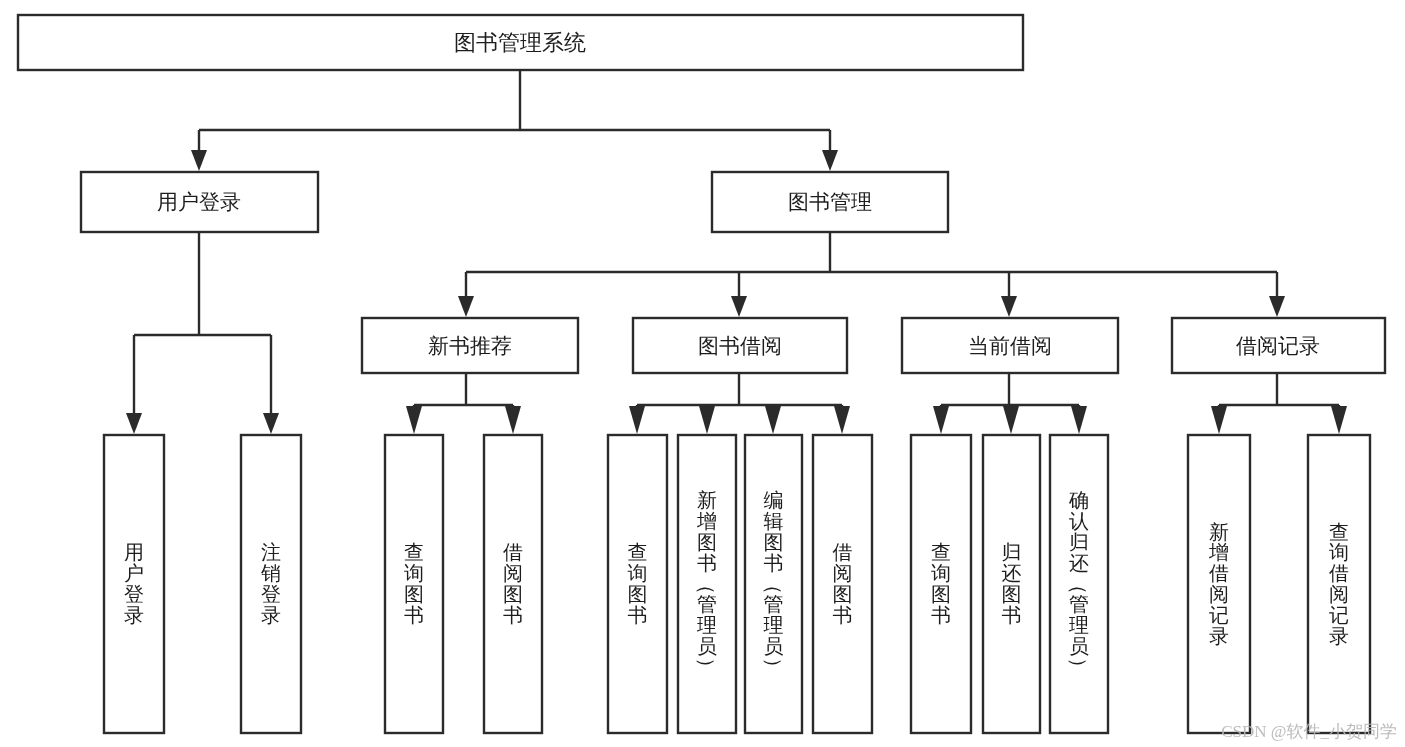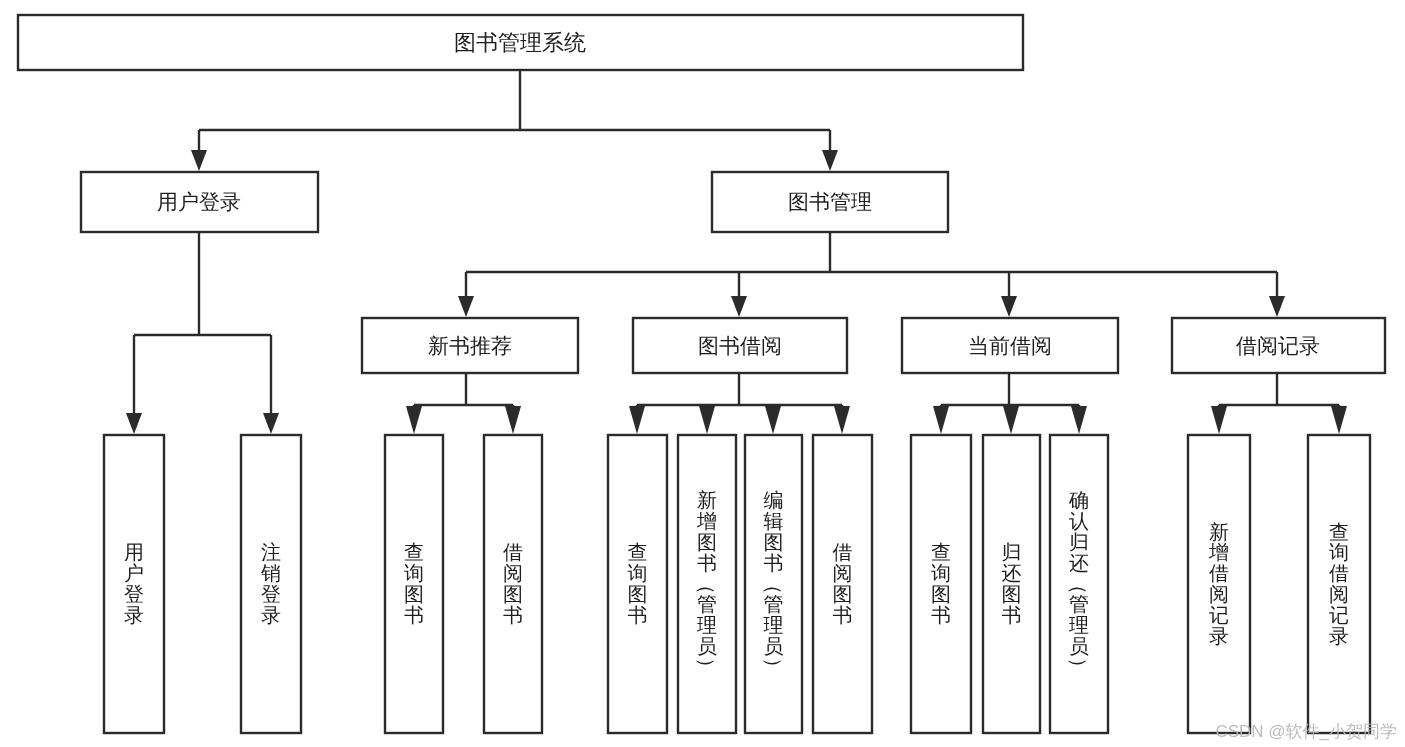--- a/index.html
+++ b/index.html
@@ -70,21 +70,21 @@
     display: block;
     text-align: center;
   }
   .leaf-label span.ch.rot {
     transform: rotate(90deg);
   }
   .watermark {
     position: absolute;
     right: 8px;
     bottom: 4px;
-    font-family: Liberation Sans, sans-serif;
+    font-family: Liberation Serif, serif;
     font-size: 17px;
     color: #b6b6b6;
     opacity: 0.92;
     white-space: nowrap;
     pointer-events: none;
   }
 </style>
 </head>
 <body>
 

